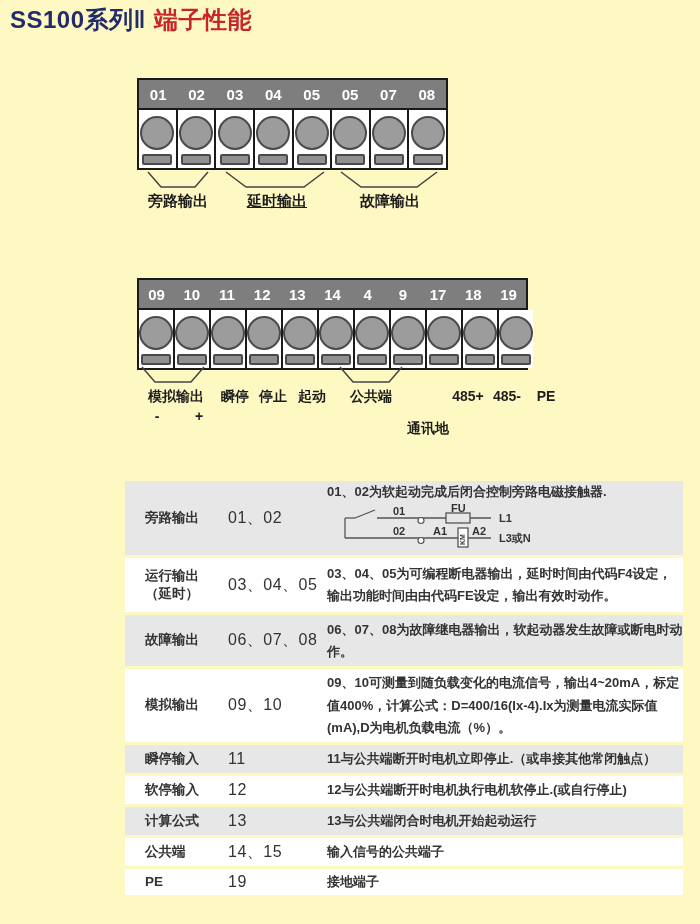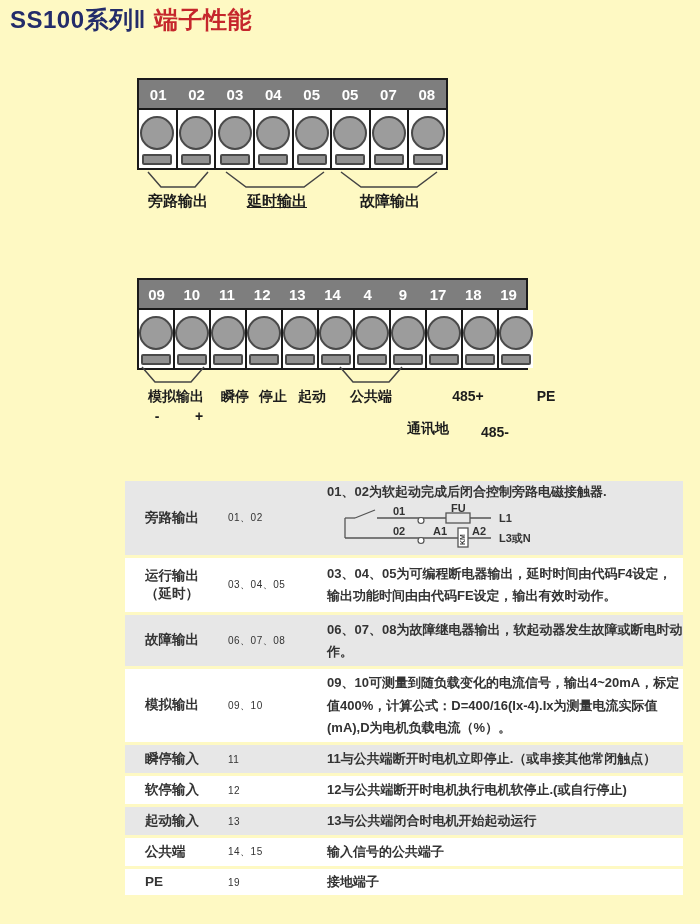--- a/index.html
+++ b/index.html
@@ -34,21 +34,21 @@
   .gsub{position:absolute;font-weight:bold;font-size:14px;color:#1d1d1d;
         text-align:center;width:40px;}
 
   
   .ttable{position:absolute;left:125px;top:481px;width:558px;display:flex;
           flex-direction:column;gap:3px;}
   .trow{display:flex;align-items:center;background:#ffffff;}
   .trow.gray{background:#e7e7e7;}
   .c1{flex:0 0 103px;padding-left:20px;box-sizing:border-box;font-weight:bold;
       font-size:13.5px;color:#333;line-height:1.35;}
-  .c2{flex:0 0 99px;font-size:10px;color:#333;letter-spacing:0.5px;}
+  .c2{flex:0 0 99px;font-size:16px;color:#333;letter-spacing:0.5px;}
   .c3{flex:1;font-size:13px;font-weight:bold;color:#333;line-height:1.7;
       }
   .r1{min-height:70px;}
   .r2{min-height:54px;}
   .r3{min-height:51px;}
   .r4{min-height:73px;}
   .rs{min-height:28px;}
   .r10{min-height:26px;}
   .circuit{display:block;margin:1px 0 3px 14px;}
   .circuit text{font-family:"Liberation Sans",sans-serif;font-weight:bold;
@@ -194,21 +194,21 @@
     <polyline points="1,1 14,16 50,16 63,1" fill="none" stroke="#444" stroke-width="1.5"></polyline>
   </svg>
 
   <div class="glabel small" style="left:136px;top:388px;width:80px;">模拟输出</div>
   <div class="glabel small" style="left:205px;top:388px;width:60px;">瞬停</div>
   <div class="glabel small" style="left:243px;top:388px;width:60px;">停止</div>
   <div class="glabel small" style="left:282px;top:388px;width:60px;font-family:Liberation Mono, monospace;">起动</div>
   <div class="glabel small" style="left:331px;top:388px;width:80px;">公共端</div>
   <div class="glabel small" style="left:398px;top:388px;width:60px;margin-top:32px;">通讯地</div>
   <div class="glabel small" style="left:438px;top:388px;width:60px;">485+</div>
-  <div class="glabel small" style="left:465px;top:388px;width:60px;margin-top:36px;">485-</div>
+  <div class="glabel small" style="left:477px;top:388px;width:60px;">485-</div>
   <div class="glabel small" style="left:516px;top:388px;width:60px;">PE</div>
   <div class="gsub" style="left:137px;top:408px;">-</div>
   <div class="gsub" style="left:179px;top:408px;">+</div>
 
   <div class="ttable">
 
     <div class="trow gray r1">
       <div class="c1">旁路输出</div>
       <div class="c2">01、02</div>
       <div class="c3">
@@ -262,21 +262,21 @@
       <div class="c3">11与公共端断开时电机立即停止.（或串接其他常闭触点）</div>
     </div>
 
     <div class="trow rs">
       <div class="c1">软停输入</div>
       <div class="c2">12</div>
       <div class="c3">12与公共端断开时电机执行电机软停止.(或自行停止)</div>
     </div>
 
     <div class="trow gray rs">
-      <div class="c1">起动输入</div>
+      <div class="c1">计算公式</div>
       <div class="c2">13</div>
       <div class="c3">13与公共端闭合时电机开始起动运行</div>
     </div>
 
     <div class="trow rs">
       <div class="c1">公共端</div>
       <div class="c2">14、15</div>
       <div class="c3">输入信号的公共端子</div>
     </div>
 

